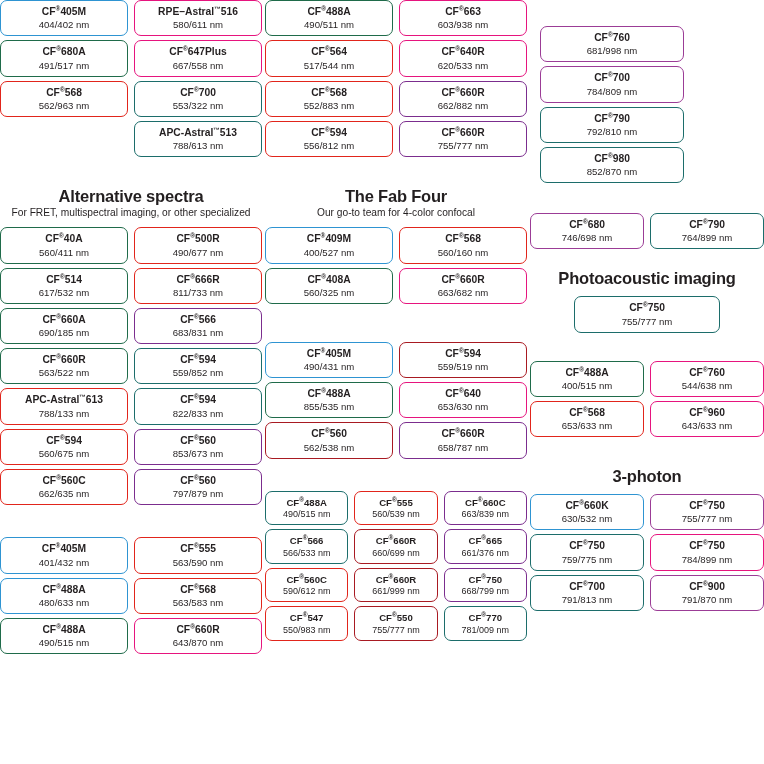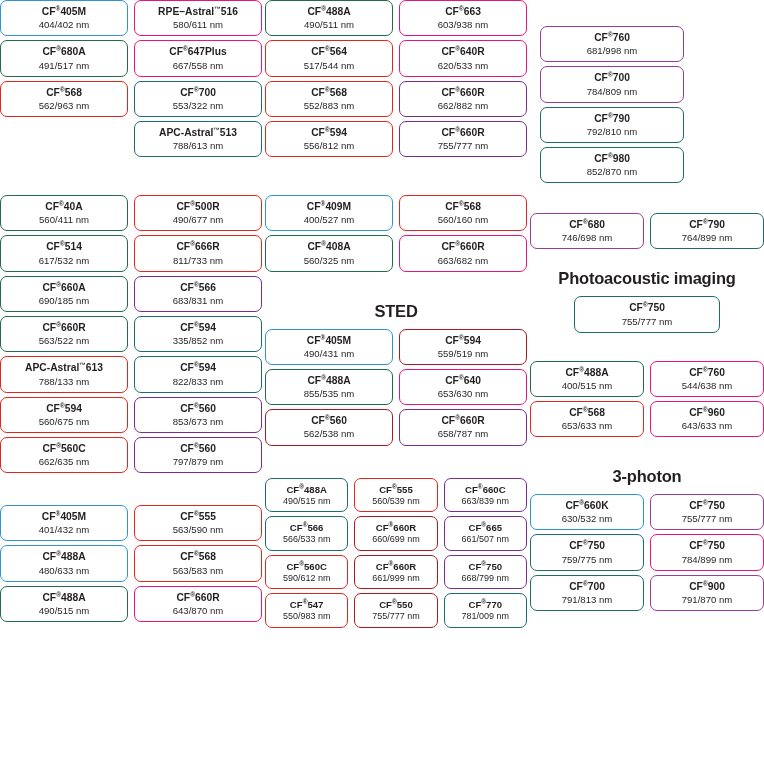--- a/index.html
+++ b/index.html
@@ -110,20 +110,24 @@
           <div class="chip b-teal">
             <div class="name">APC-Astral<sup>™</sup>513</div>
             <div class="val">788/613 nm</div>
           </div>
         </div>
     </div>
 
     <div class="spacer-26"></div>
 
     <div class="section">
+      <div class="sec-head">
+        <div class="sec-title">Alternative spectra</div>
+        <div class="sec-sub">For FRET, multispectral imaging, or other specialized</div>
+      </div>
       <div class="spacer-8"></div>
       <div class="grid c2">
           <div class="chip b-green">
             <div class="name">CF<sup>®</sup>40A</div>
             <div class="val">560/411 nm</div>
           </div>
           <div class="chip b-red">
             <div class="name">CF<sup>®</sup>500R</div>
             <div class="val">490/677 nm</div>
           </div>
@@ -142,21 +146,21 @@
           <div class="chip b-purple">
             <div class="name">CF<sup>®</sup>566</div>
             <div class="val">683/831 nm</div>
           </div>
           <div class="chip b-green">
             <div class="name">CF<sup>®</sup>660R</div>
             <div class="val">563/522 nm</div>
           </div>
           <div class="chip b-teal">
             <div class="name">CF<sup>®</sup>594</div>
-            <div class="val">335/852 nm</div>
+            <div class="val">559/852 nm</div>
           </div>
           <div class="chip b-red">
             <div class="name">APC-Astral<sup>™</sup>613</div>
             <div class="val">788/133 nm</div>
           </div>
           <div class="chip b-teal">
             <div class="name">CF<sup>®</sup>594</div>
             <div class="val">822/833 nm</div>
           </div>
           <div class="chip b-red">
@@ -247,20 +251,24 @@
           <div class="chip b-purple">
             <div class="name">CF<sup>®</sup>660R</div>
             <div class="val">755/777 nm</div>
           </div>
         </div>
     </div>
 
     <div class="spacer-26"></div>
 
     <div class="section">
+      <div class="sec-head">
+        <div class="sec-title">The Fab Four</div>
+        <div class="sec-sub">Our go-to team for 4-color confocal</div>
+      </div>
       <div class="spacer-8"></div>
       <div class="grid c2">
           <div class="chip b-blue">
             <div class="name">CF<sup>®</sup>409M</div>
             <div class="val">400/527 nm</div>
           </div>
           <div class="chip b-red">
             <div class="name">CF<sup>®</sup>568</div>
             <div class="val">560/160 nm</div>
           </div>
@@ -271,23 +279,20 @@
           <div class="chip b-magenta">
             <div class="name">CF<sup>®</sup>660R</div>
             <div class="val">663/682 nm</div>
           </div>
         </div>
     </div>
 
     <div class="spacer-26"></div>
 
     <div class="section">
-      <div class="sec-head">
-        <div class="sec-title">STED</div>
-      </div>
       <div class="spacer-8"></div>
       <div class="grid c2">
           <div class="chip b-blue">
             <div class="name">CF<sup>®</sup>405M</div>
             <div class="val">490/431 nm</div>
           </div>
           <div class="chip b-darkred">
             <div class="name">CF<sup>®</sup>594</div>
             <div class="val">559/519 nm</div>
           </div>
@@ -330,21 +335,21 @@
           <div class="chip b-teal">
             <div class="name">CF<sup>®</sup>566</div>
             <div class="val">566/533 nm</div>
           </div>
           <div class="chip b-darkred">
             <div class="name">CF<sup>®</sup>660R</div>
             <div class="val">660/699 nm</div>
           </div>
           <div class="chip b-purple">
             <div class="name">CF<sup>®</sup>665</div>
-            <div class="val">661/507 nm</div>
+            <div class="val">661/376 nm</div>
           </div>
           <div class="chip b-red">
             <div class="name">CF<sup>®</sup>560C</div>
             <div class="val">590/612 nm</div>
           </div>
           <div class="chip b-darkred">
             <div class="name">CF<sup>®</sup>660R</div>
             <div class="val">661/999 nm</div>
           </div>
           <div class="chip b-purple">

